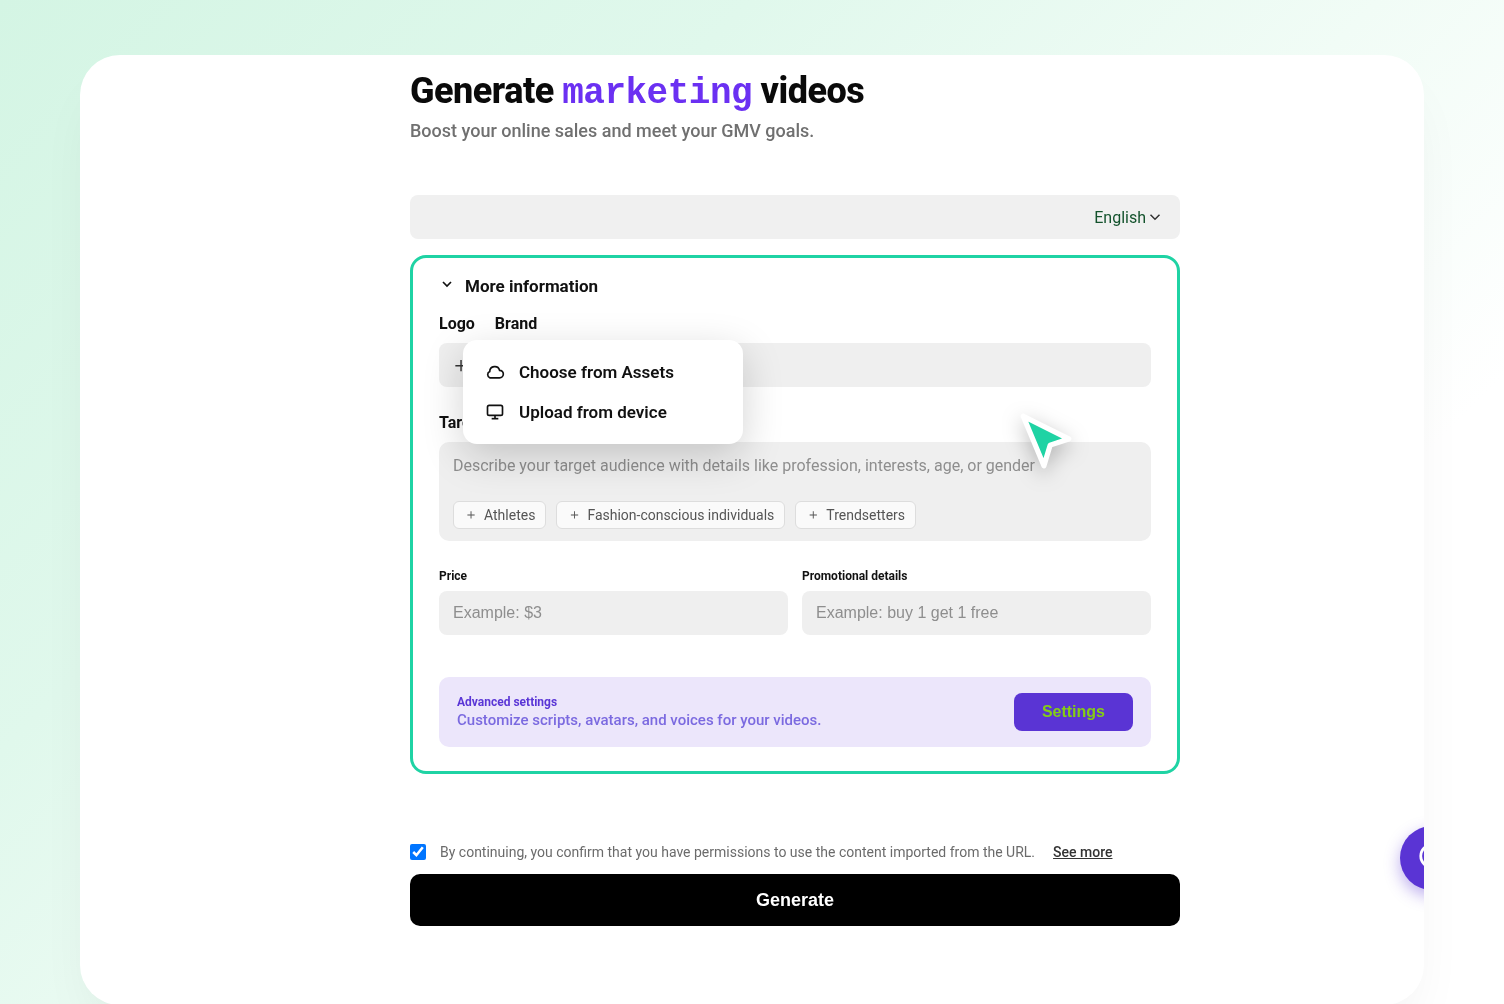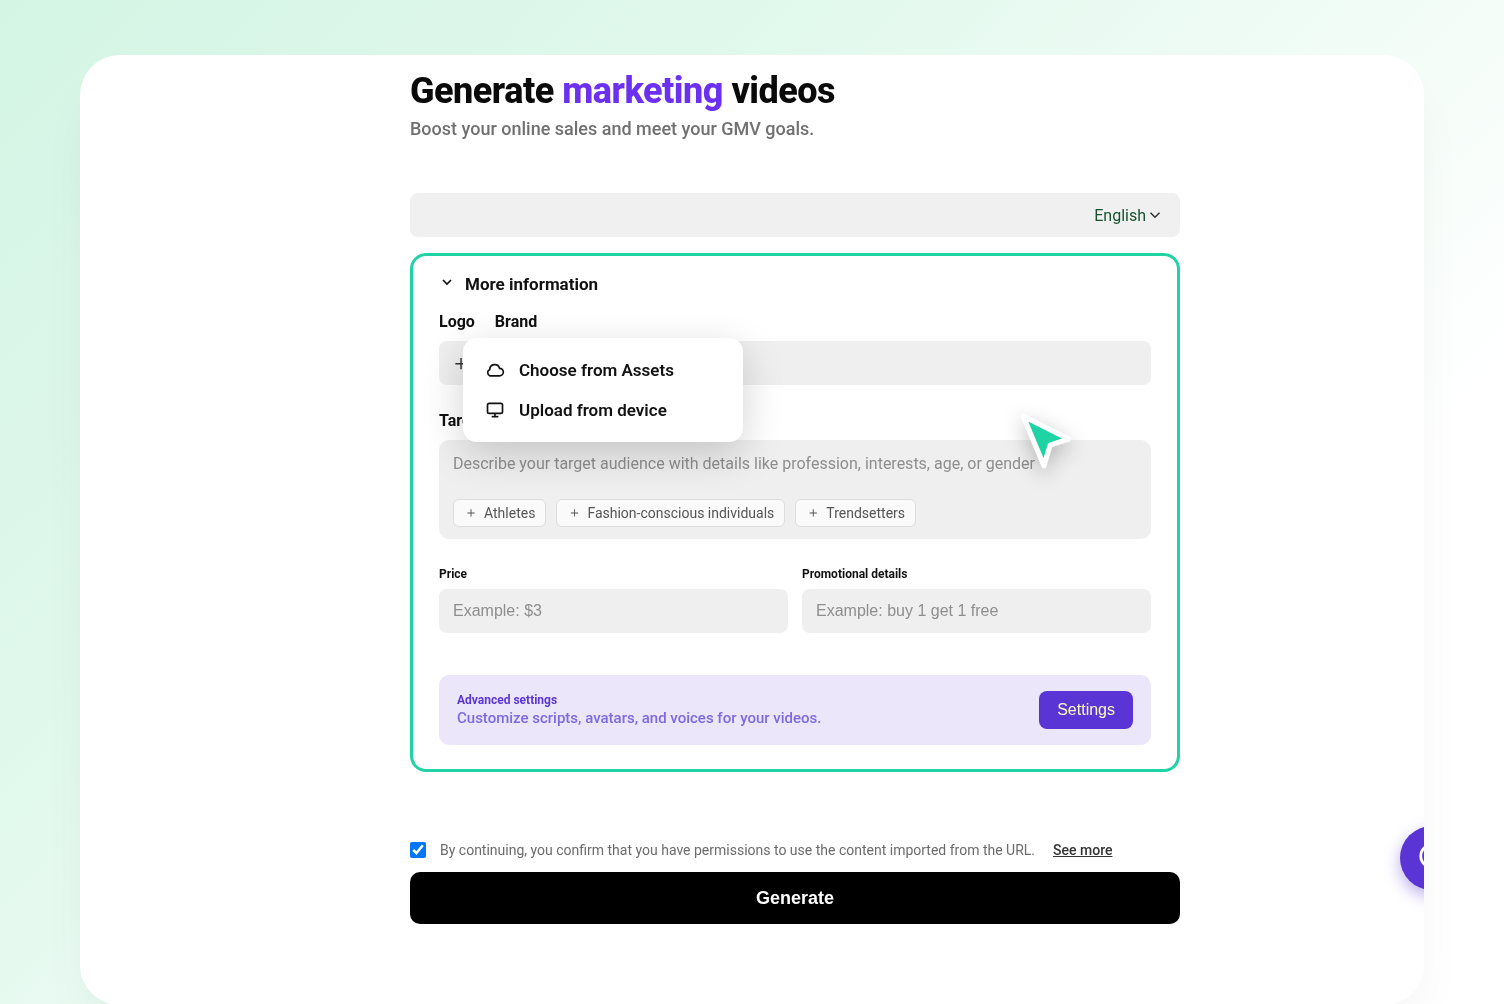--- a/index.html
+++ b/index.html
@@ -33,21 +33,21 @@
     width: 770px;
   }
   
   .page-title {
     font-size: 36px;
     font-weight: 800;
     color: #0a0a0a;
     letter-spacing: -0.5px;
     margin-top: 10px;
   }
-  .page-title .accent { color: #6b30f2; }
+  .page-title .accent { color: #6b30f2; font-family: Liberation Mono, monospace; }
   .subtitle {
     font-size: 18px;
     color: #707070;
     margin-top: 6px;
     font-weight: 500;
   }
   
   .lang-select {
     margin-top: 54px;
     height: 44px;
@@ -172,24 +172,24 @@
     margin-top:42px;
     background:#ece6fb;
     border-radius:10px;
     padding:16px 18px;
     display:flex; align-items:center; justify-content:space-between;
   }
   .adv-title { font-size:12px; font-weight:700; color:#5a36d6; }
   .adv-sub   { font-size:15px; color:#7b6ae0; margin-top:2px; font-weight:500;}
   .settings-btn {
     background:#5a34d4;
-    color:#fef9c3;
+    color:#84cc16;
     border:none; border-radius:8px;
-    padding:10px 18px;
-    font-size:16px; font-weight:400;
+    padding:10px 28px;
+    font-size:16px; font-weight:700;
     cursor:pointer;
   }
   
   .consent {
     margin-top: 70px;
     display:flex; align-items:center; gap:14px;
     font-size:14px; color:#6b6b6b;
   }
   .consent input { width:16px; height:16px; border-radius:4px; }
   .see-more { color:#333; text-decoration: underline; cursor:pointer; margin-left:4px; font-weight:500;}

